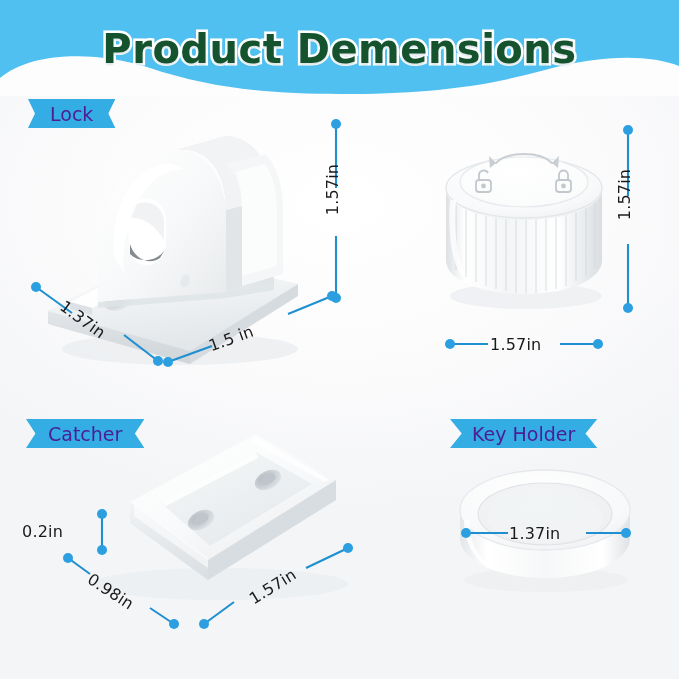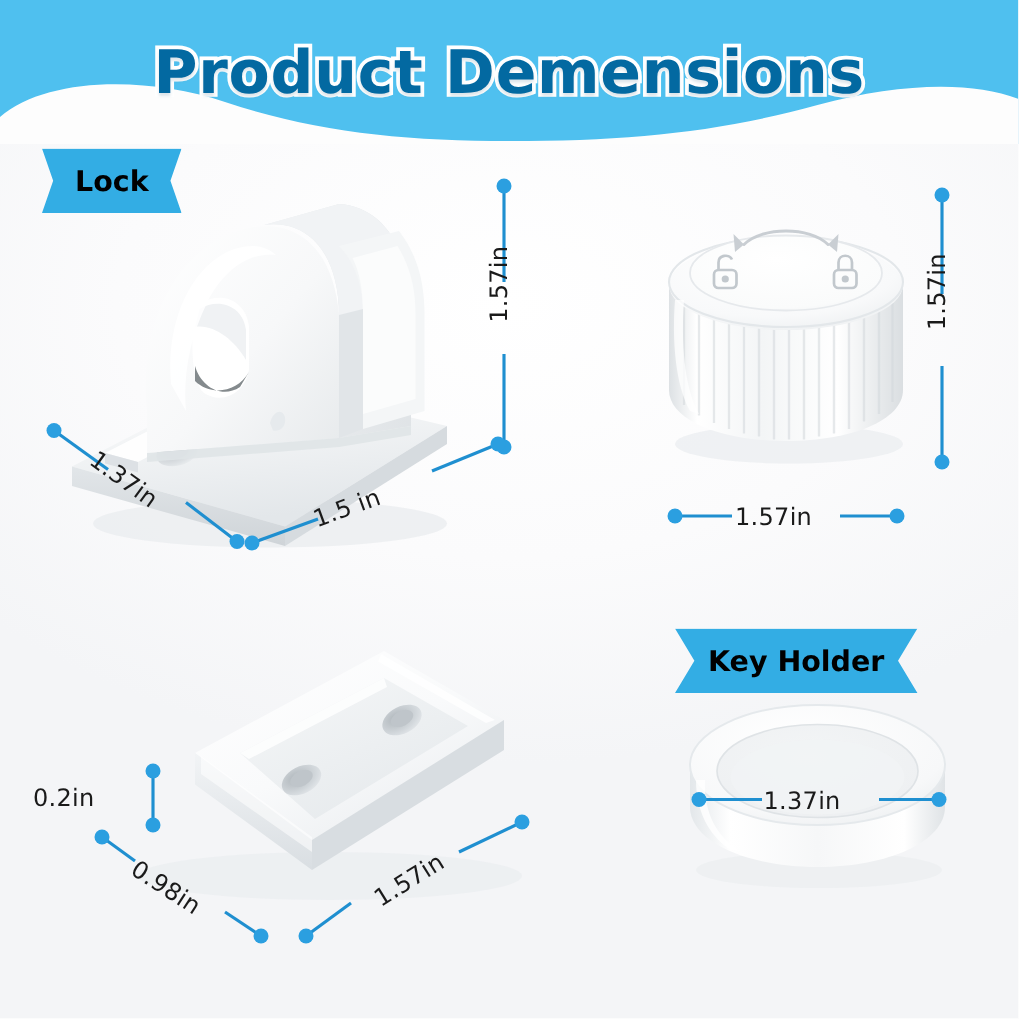--- a/index.html
+++ b/index.html
@@ -30,34 +30,34 @@
   .title-wrap {
     position:absolute; left:0; top:26px; width:679px;
     text-align:center; z-index:5;
   }
   .title {
     display:inline-block;
     font-family:"DejaVu Sans", sans-serif;
     font-weight:bold;
     font-size:40px;
     letter-spacing:0.5px;
-    color:#0369a1;
+    color:#14532d;
     -webkit-text-stroke:5px #ffffff;
     paint-order:stroke fill;
     text-shadow:0 2px 2px rgba(120,150,170,0.25);
   }
 
   
   .ribbon {
     position:absolute;
-    height:43px;
+    height:29px;
     display:flex; align-items:center; justify-content:center;
     background:#33ade4;
-    color:#000000;
-    font-size:19px; font-weight:bold;
+    color:#4c1d95;
+    font-size:19px; font-weight:normal;
     font-family:"DejaVu Sans", sans-serif;
     padding:0 22px;
     clip-path:polygon(0% 0%, 100% 0%, 92% 50%, 100% 100%, 0% 100%, 8% 50%);
     filter:drop-shadow(0 2px 2px rgba(110,140,160,0.30));
     white-space:nowrap;
   }
   .rb-lock      { left:28px;  top:99px;  }
   .rb-magnet    { left:450px; top:99px;  }
   .rb-catcher   { left:26px;  top:419px; }
   .rb-keyholder { left:450px; top:419px;text-align:center; }
@@ -97,20 +97,21 @@
     <svg class="header-wave" viewBox="0 0 679 48" preserveAspectRatio="none">
       <path d="M0,30 C30,4 96,2 150,20 C210,40 268,46 340,46
                C420,46 480,40 545,22 C600,7 648,6 679,18 L679,48 L0,48 Z" fill="#fdfdfd"></path>
     </svg>
   </div>
   <div class="title-wrap">
     <span class="title">Product Demensions</span>
   </div>
 
   <div class="ribbon rb-lock">Lock</div>
+  <div class="ribbon rb-catcher">Catcher</div>
   <div class="ribbon rb-keyholder">Key Holder</div>
 
   <div class="q q-lock">
 
     <svg class="prod" style="left:30px; top:10px; width:290px; height:270px;" viewBox="0 0 290 270">
       <defs>
         <linearGradient id="lkFace" x1="0" y1="0" x2="1" y2="1">
           <stop offset="0%" stop-color="#ffffff"></stop>
           <stop offset="55%" stop-color="#f7f8f9"></stop>
           <stop offset="100%" stop-color="#e7eaec"></stop>

